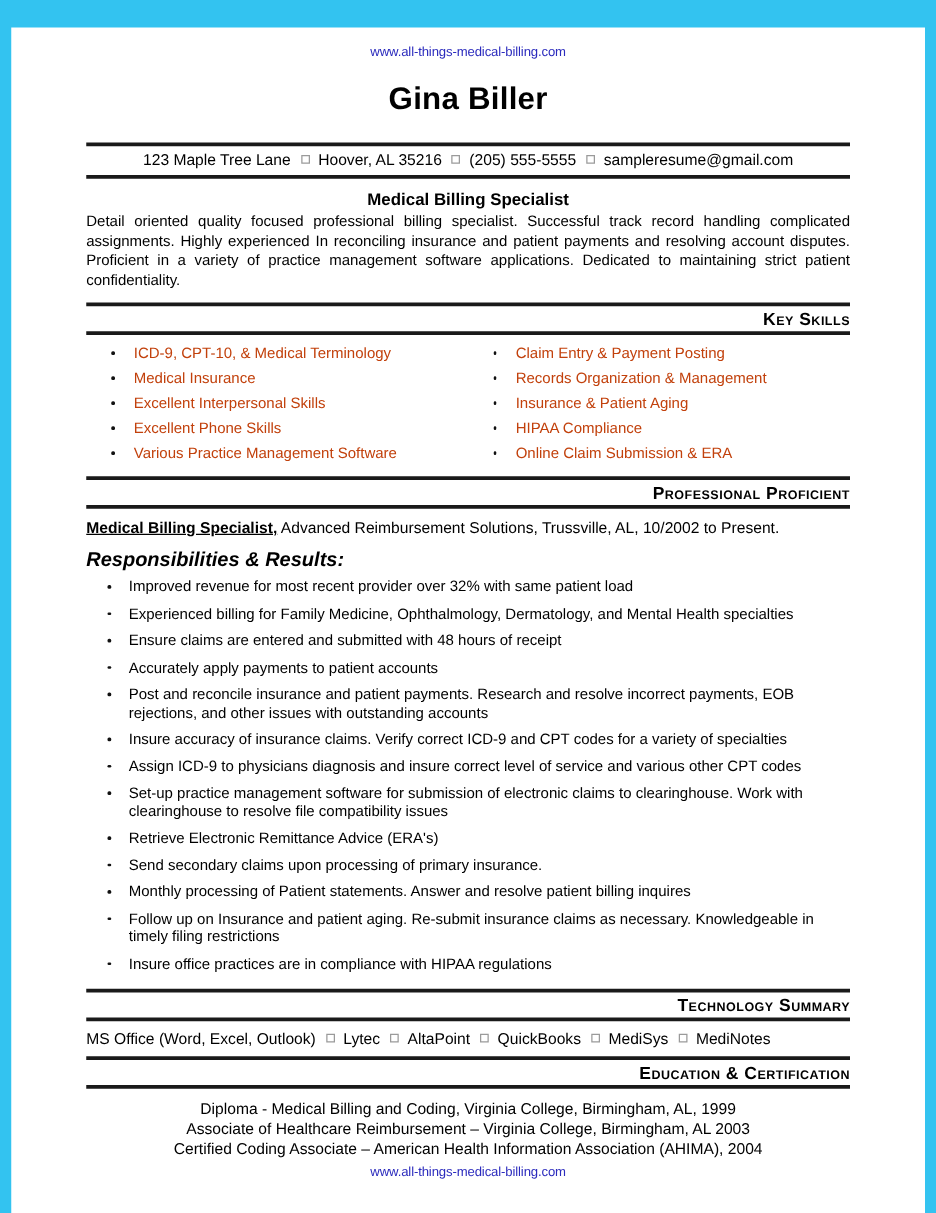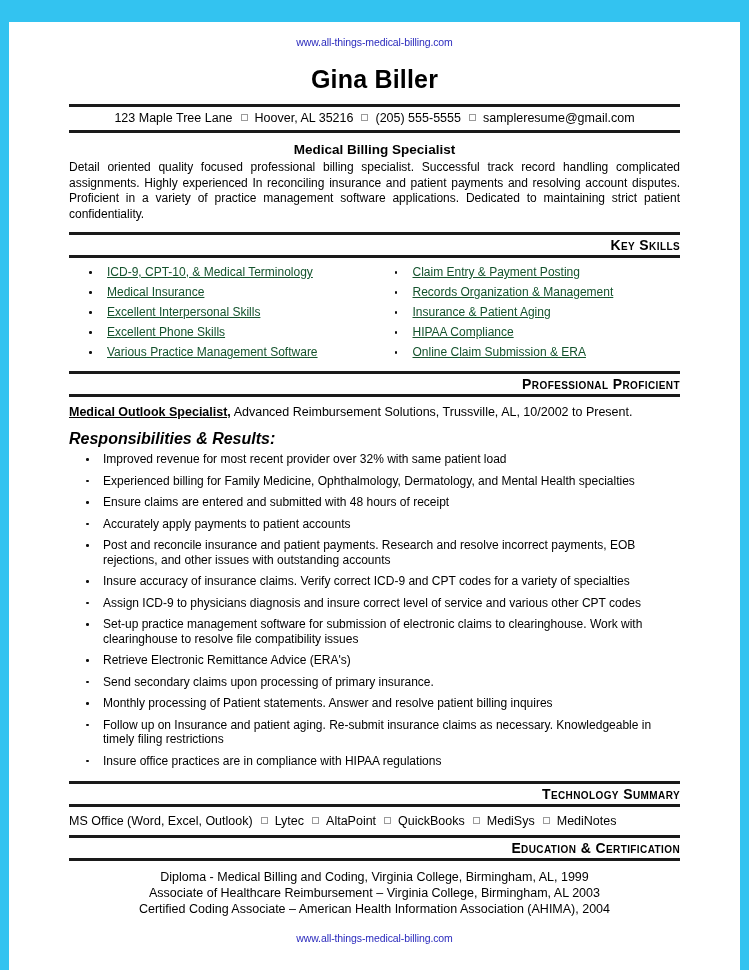--- a/index.html
+++ b/index.html
@@ -53,21 +53,21 @@
   }
 
   
   .name {
     text-align: center;
     font-size: 25px;
     font-weight: bold;
     letter-spacing: 0.2px;
     color: #000;
     margin-top: 17px;
-    margin-bottom: 10px;
+    margin-bottom: 20px;
   }
 
   
   .rule-thick {
     border: 0;
     border-top: 3px solid #1a1a1a;
     margin: 0;
     height: 0;
   }
 
@@ -127,23 +127,22 @@
   ul.bul {
     list-style: none;
     margin: 0;
     padding: 0;
   }
   ul.bul > li {
     position: relative;
     padding-left: 28px;
     font-size: 12px;
     line-height: 14px;
-    color: #14532d;
+    color: #c2410c;
     margin-bottom: 6px;
-    text-decoration: underline;
   }
   ul.bul > li::before {
     content: "";
     position: absolute;
     left: 10px;
     top: 6px;
     width: 2.5px;
     height: 2.5px;
     background: #111;
     border-radius: 50%;
@@ -251,21 +250,21 @@
           <li>Online Claim Submission &amp; ERA</li>
         </ul>
       </div>
     </div>
 
     <hr class="rule-thick">
     <div class="section-head">Professional Proficient</div>
     <hr class="rule-thick">
 
     <div class="job-line">
-      <span class="job-title">Medical Outlook Specialist,</span><span> Advanced Reimbursement Solutions, Trussville, AL, 10/2002 to Present.</span>
+      <span class="job-title">Medical Billing Specialist,</span><span> Advanced Reimbursement Solutions, Trussville, AL, 10/2002 to Present.</span>
     </div>
 
     <div class="sub-head">Responsibilities &amp; Results:</div>
 
     <ul class="resp">
       <li>Improved revenue for most recent provider over 32% with same patient load</li>
       <li>Experienced billing for Family Medicine, Ophthalmology, Dermatology, and Mental Health specialties</li>
       <li>Ensure claims are entered and submitted with 48 hours of receipt</li>
       <li>Accurately apply payments to patient accounts</li>
       <li>Post and reconcile insurance and patient payments. Research and resolve incorrect payments, EOB rejections, and other issues with outstanding accounts</li>

